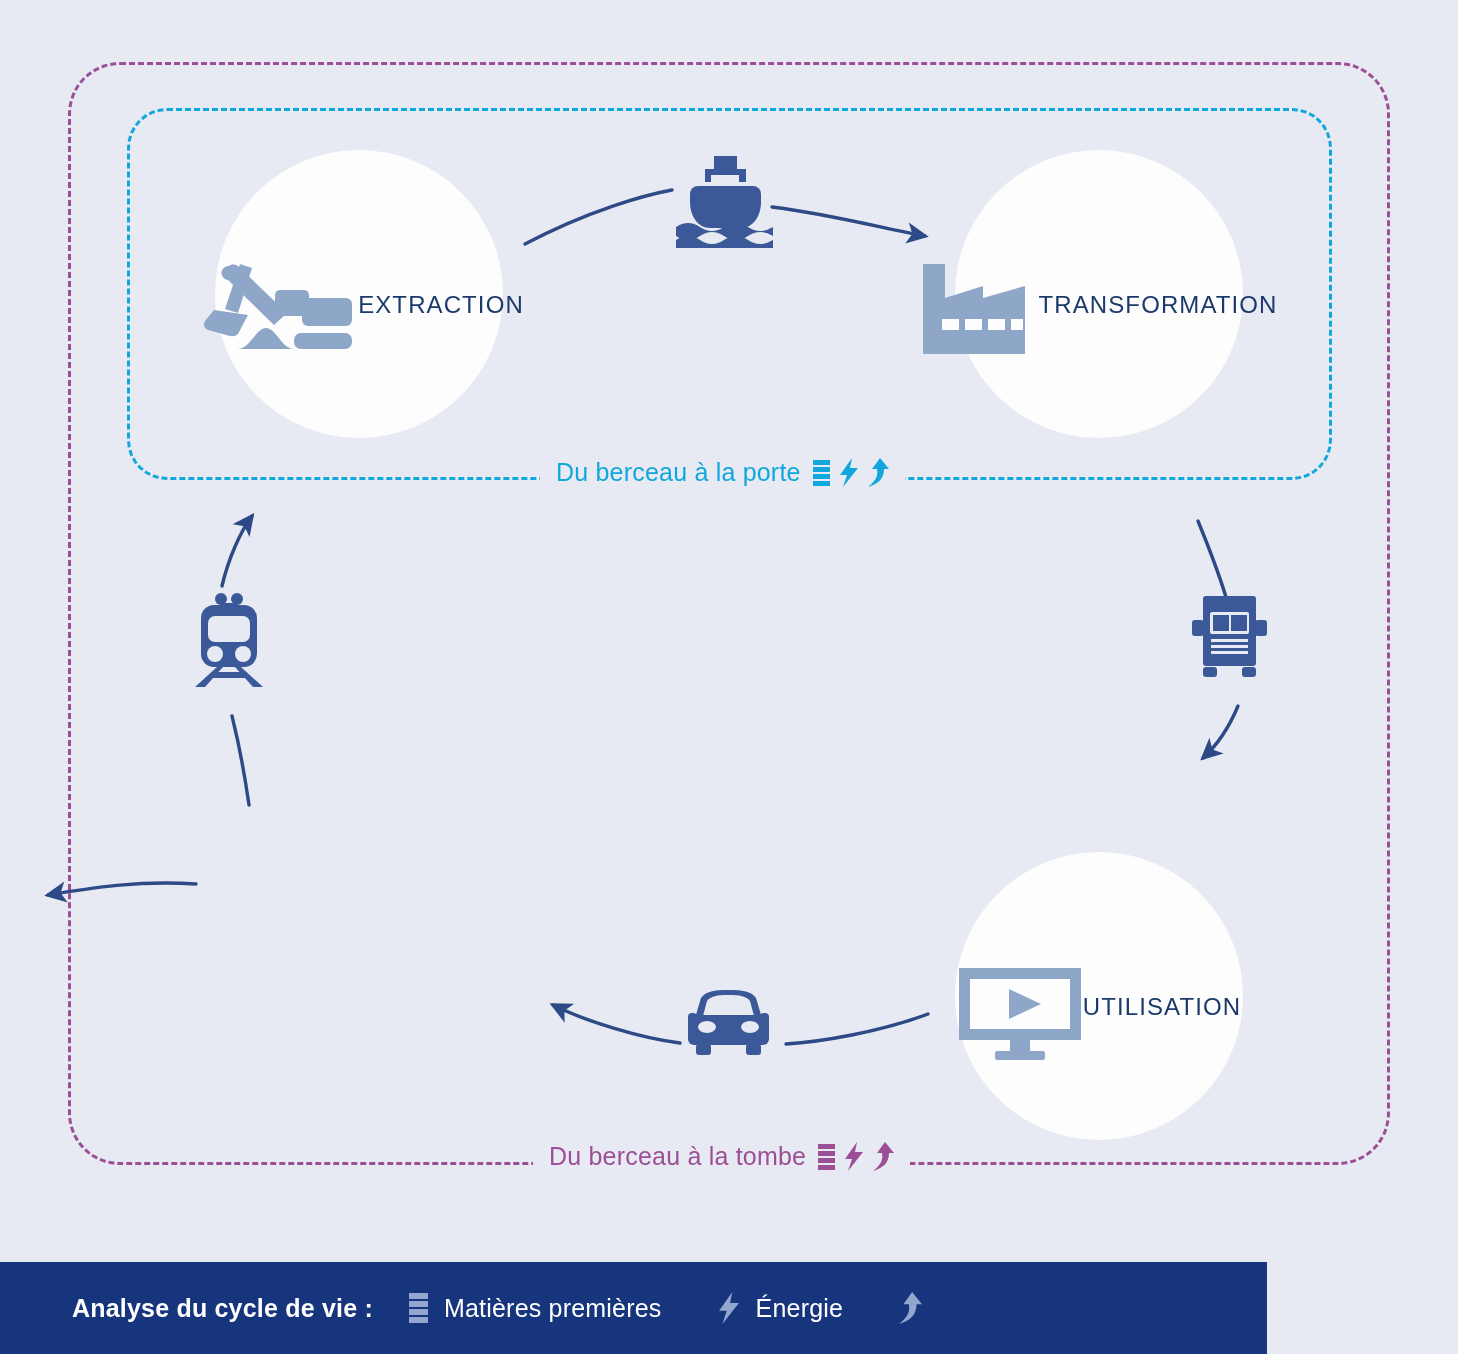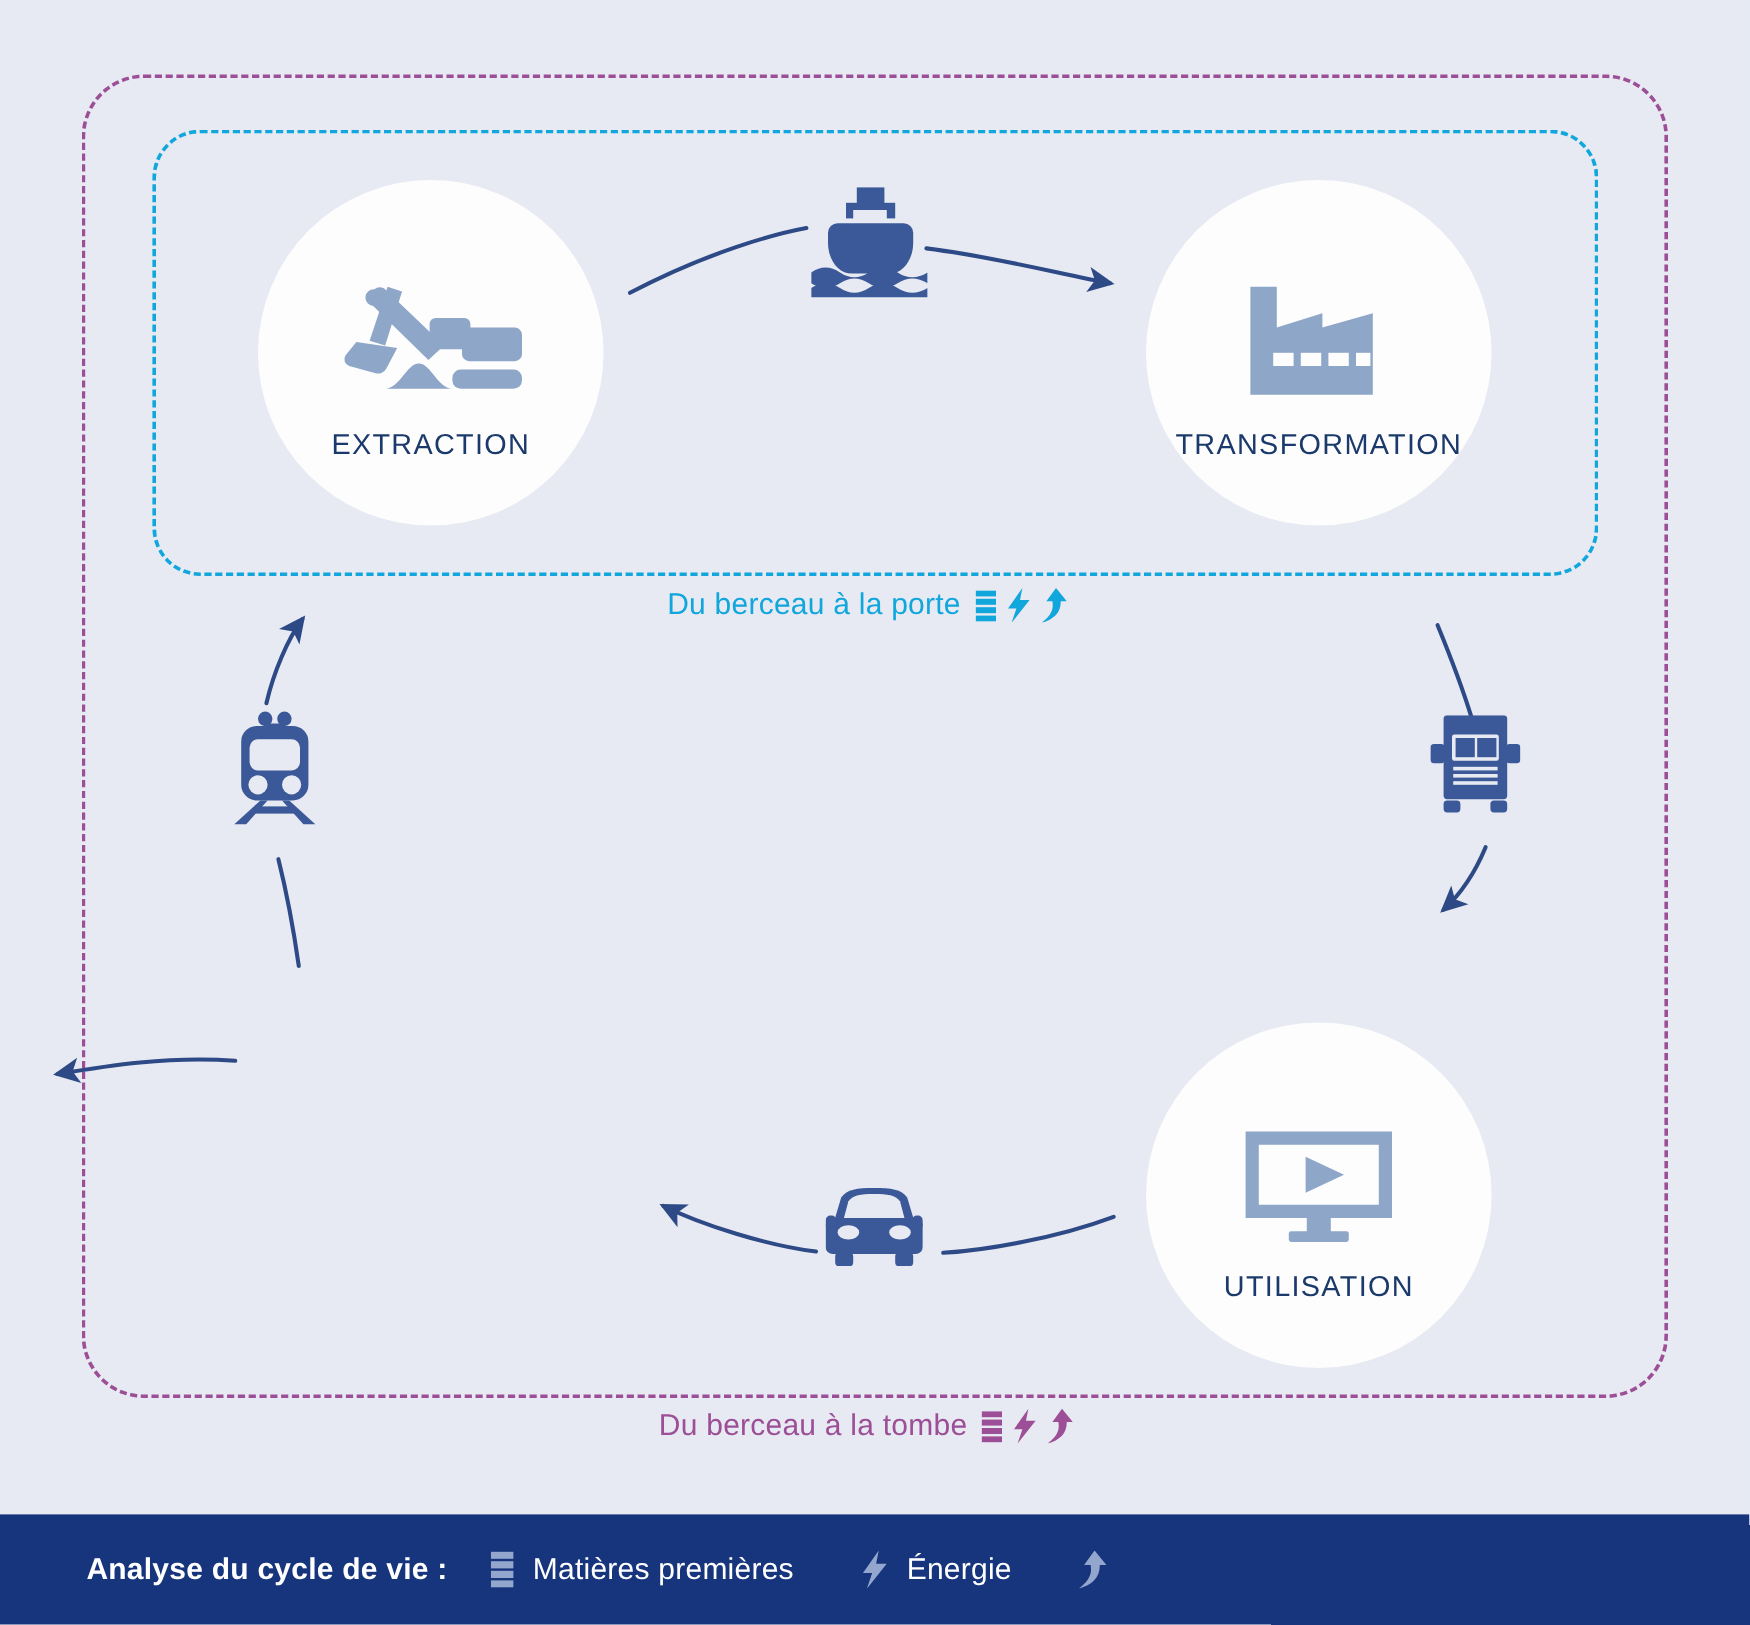--- a/index.html
+++ b/index.html
@@ -45,21 +45,20 @@
   .boundary-label {
     position: absolute;
     display: flex;
     align-items: center;
     gap: 12px;
     background: #e7eaf2;
     padding: 0 16px;
     white-space: nowrap;
     font-size: 25px;
     letter-spacing: .2px;
-    margin-top: 32px;
   }
   #label-cradle-to-gate {
     left: 540px;
     top: 458px;
     color: #11a7dd;
   }
   #label-cradle-to-grave {
     left: 533px;
     top: 1142px;
     color: #9c4f96;
@@ -74,21 +73,21 @@
   .ico { display: block; }
 
   
   .node {
     position: absolute;
     width: 288px;
     height: 288px;
     border-radius: 50%;
     background: #fdfdfe;
     display: flex;
-    flex-direction: column;
+    flex-direction: row;
     align-items: center;
     justify-content: center;
   }
   #node-extraction     { left: 215px; top: 150px; }
   #node-transformation { left: 955px; top: 150px; }
   #node-utilisation    { left: 955px; top: 852px; }
   #node-fin-de-vie     { left: 215px; top: 808px; }
 
   .node-art {
     height: 132px;
@@ -132,21 +131,21 @@
     font-size: 25px;
     line-height: 1.28;
     color: #5a6f9e;
   }
 
   
   #footer {
     position: absolute;
     left: 0;
     top: 1262px;
-    width: 1458px;
+    width: 1267px;
     height: 92px;
     background: #17357d;
     display: flex;
     align-items: center;
   }
   #footer-inner {
     display: flex;
     align-items: center;
     margin-left: 72px;
     gap: 0;

